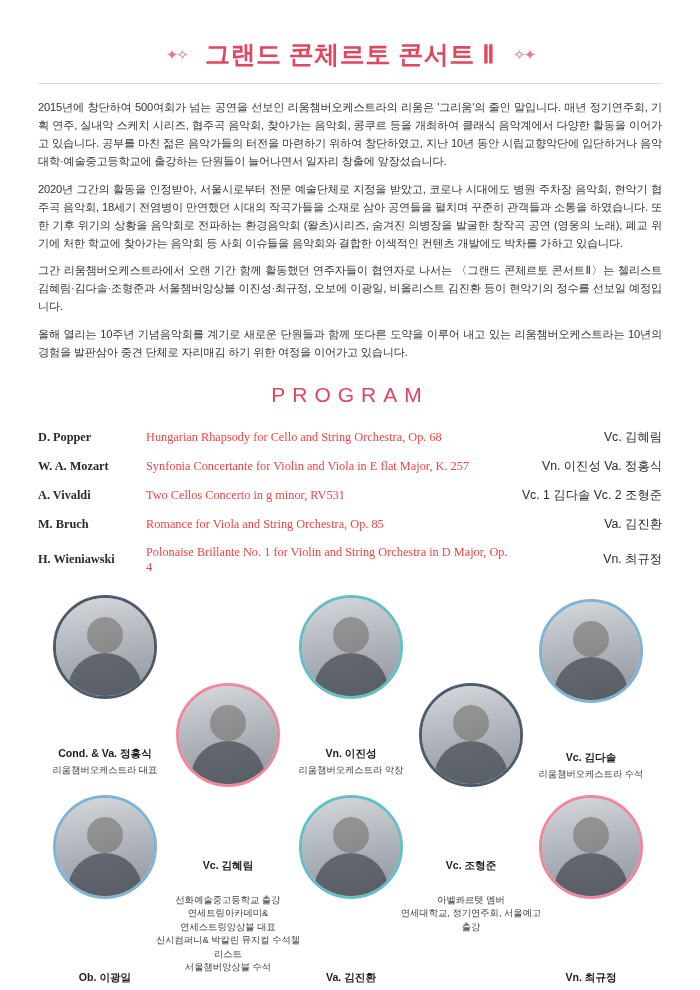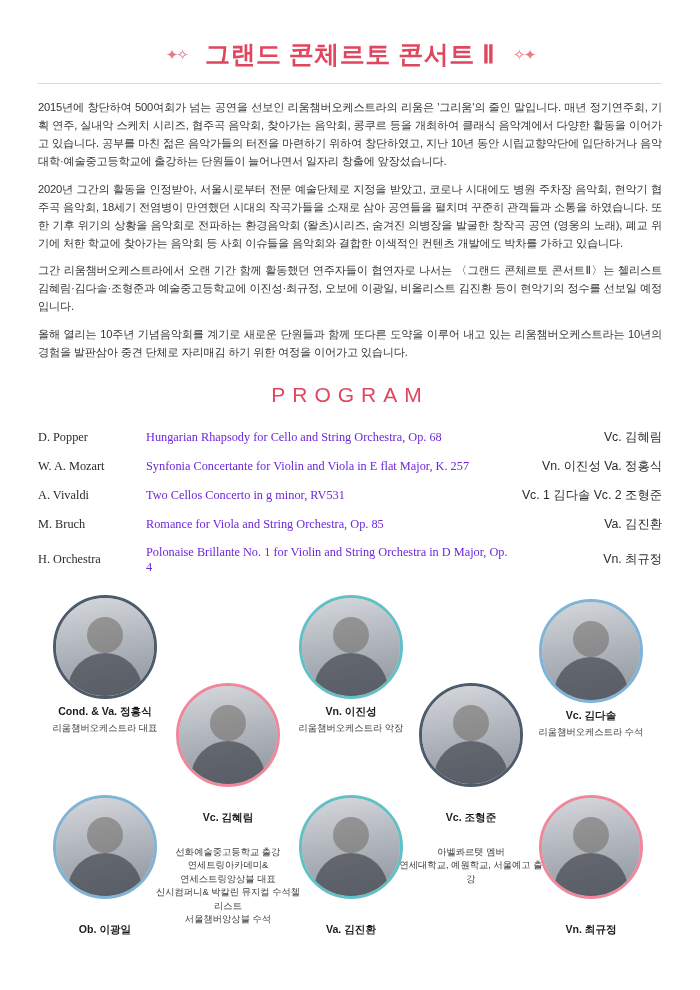--- a/index.html
+++ b/index.html
@@ -64,29 +64,29 @@
     margin:22px 0 16px 0;
   }
   .prog-table { width:100%; border-collapse:collapse; }
   .prog-row td {
     padding:6px 0;
     vertical-align:middle;
     font-size:12.3px;
   }
   .composer {
     width:108px;
-    font-weight:normal;
+    font-weight:bold;
     font-family:"Liberation Serif", serif;
     font-size:13.3px;
     white-space:nowrap;
   }
   .work {
     font-family:"Liberation Serif", serif;
     font-size:13.1px;
-    color:#6d28d9;
+    color:#ef4444;
   }
   .player {
     text-align:right;
     white-space:nowrap;
     font-size:11.4px;
     width:150px;
   }
   .interm {
     text-align:center;
     color:#e0465e;
@@ -141,20 +141,21 @@
     transform:translateX(-50%);
     border-radius:38px 38px 0 0;
     background:#3c3f46;
     opacity:.65;
   }
   .pname {
     font-size:10.6px;
     font-weight:bold;
     color:#1c1c1c;
     margin-bottom:3px;
+    margin-top:48px;
   }
   .pdesc {
     font-size:9.3px;
     line-height:1.45;
     color:#3a3a3a;
   }
 </style>
 </head>
 <body>
 
@@ -163,21 +164,21 @@
   <div class="title-row">
     <span class="orn">✦✧</span>
     <span class="title-text">그랜드 콘체르토 콘서트 Ⅱ</span>
     <span class="orn">✧✦</span>
   </div>
   <hr class="rule">
 
   <div>
     <p class="para">2015년에 창단하여 500여회가 넘는 공연을 선보인 리움챔버오케스트라의 리움은 '그리움'의 줄인 말입니다. 매년 정기연주회, 기획 연주, 실내악 스케치 시리즈, 협주곡 음악회, 찾아가는 음악회, 콩쿠르 등을 개최하여 클래식 음악계에서 다양한 활동을 이어가고 있습니다. 공부를 마친 젊은 음악가들의 터전을 마련하기 위하여 창단하였고, 지난 10년 동안 시립교향악단에 입단하거나 음악대학·예술중고등학교에 출강하는 단원들이 늘어나면서 일자리 창출에 앞장섰습니다.</p>
     <p class="para">2020년 그간의 활동을 인정받아, 서울시로부터 전문 예술단체로 지정을 받았고, 코로나 시대에도 병원 주차장 음악회, 현악기 협주곡 음악회, 18세기 전염병이 만연했던 시대의 작곡가들을 소재로 삼아 공연들을 펼치며 꾸준히 관객들과 소통을 하였습니다. 또한 기후 위기의 상황을 음악회로 전파하는 환경음악회 (왈츠)시리즈, 숨겨진 의병장을 발굴한 창작곡 공연 (영웅의 노래), 폐교 위기에 처한 학교에 찾아가는 음악회 등 사회 이슈들을 음악회와 결합한 이색적인 컨텐츠 개발에도 박차를 가하고 있습니다.</p>
-    <p class="para">그간 리움챔버오케스트라에서 오랜 기간 함께 활동했던 연주자들이 협연자로 나서는 〈그랜드 콘체르토 콘서트Ⅱ〉는 첼리스트 김혜림·김다솔·조형준과 예술중고등학교에 이진성·최규정, 오보에 이광일, 비올리스트 김진환 등이 현악기의 정수를 선보일 예정입니다.</p>
+    <p class="para">그간 리움챔버오케스트라에서 오랜 기간 함께 활동했던 연주자들이 협연자로 나서는 〈그랜드 콘체르토 콘서트Ⅱ〉는 첼리스트 김혜림·김다솔·조형준과 서울챔버앙상블 이진성·최규정, 오보에 이광일, 비올리스트 김진환 등이 현악기의 정수를 선보일 예정입니다.</p>
     <p class="para">올해 열리는 10주년 기념음악회를 계기로 새로운 단원들과 함께 또다른 도약을 이루어 내고 있는 리움챔버오케스트라는 10년의 경험을 발판삼아 중견 단체로 자리매김 하기 위한 여정을 이어가고 있습니다.</p>
   </div>
 
   <div class="program-title">PROGRAM</div>
 
   <table class="prog-table">
     <tbody>
         <tr class="prog-row">
       <td class="composer">D. Popper</td>
       <td class="work">Hungarian Rhapsody for Cello and String Orchestra, Op. 68</td>
@@ -192,21 +193,21 @@
       <td class="composer">A. Vivaldi</td>
       <td class="work">Two Cellos Concerto in g minor, RV531</td>
       <td class="player">Vc. 1 김다솔  Vc. 2 조형준</td>
     </tr>
     <tr class="prog-row">
       <td class="composer">M. Bruch</td>
       <td class="work">Romance for Viola and String Orchestra, Op. 85</td>
       <td class="player">Va. 김진환</td>
     </tr>
     <tr class="prog-row">
-      <td class="composer">H. Orchestra</td>
+      <td class="composer">H. Wieniawski</td>
       <td class="work">Polonaise Brillante No. 1 for Violin and String Orchestra in D Major, Op. 4</td>
       <td class="player">Vn. 최규정</td>
     </tr>
   </tbody>
     </table>
 
   <div class="photos">
 
     <div class="pcard" style="left:-8px; top:0;">
       <div class="circle dark">
@@ -239,21 +240,21 @@
 연세트링아카데미&amp;
 연세스트링앙상블 대표
 신시컴퍼니&amp; 박칼린 뮤지컬 수석첼리스트
 서울챔버앙상블 수석</div>
     </div>
 
     <div class="pcard" style="left:358px; top:70px; white-space:pre-line;">
       <div class="circle dark"><div class="ph"></div></div>
       <div class="pname">Vc. 조형준</div>
       <div class="pdesc">아벨콰르텟 멤버
-연세대학교, 예원학교, 서울예고 출강</div>
+연세대학교, 정기연주회, 서울예고 출강</div>
     </div>
 
     <div class="pcard" style="left:-8px; top:182px; white-space:pre-line;">
       <div class="circle blue"><div class="ph"></div></div>
       <div class="pname">Ob. 이광일</div>
       
     </div>
 
     <div class="pcard" style="left:238px; top:182px; white-space:pre-line;">
       <div class="circle teal"><div class="ph"></div></div>

